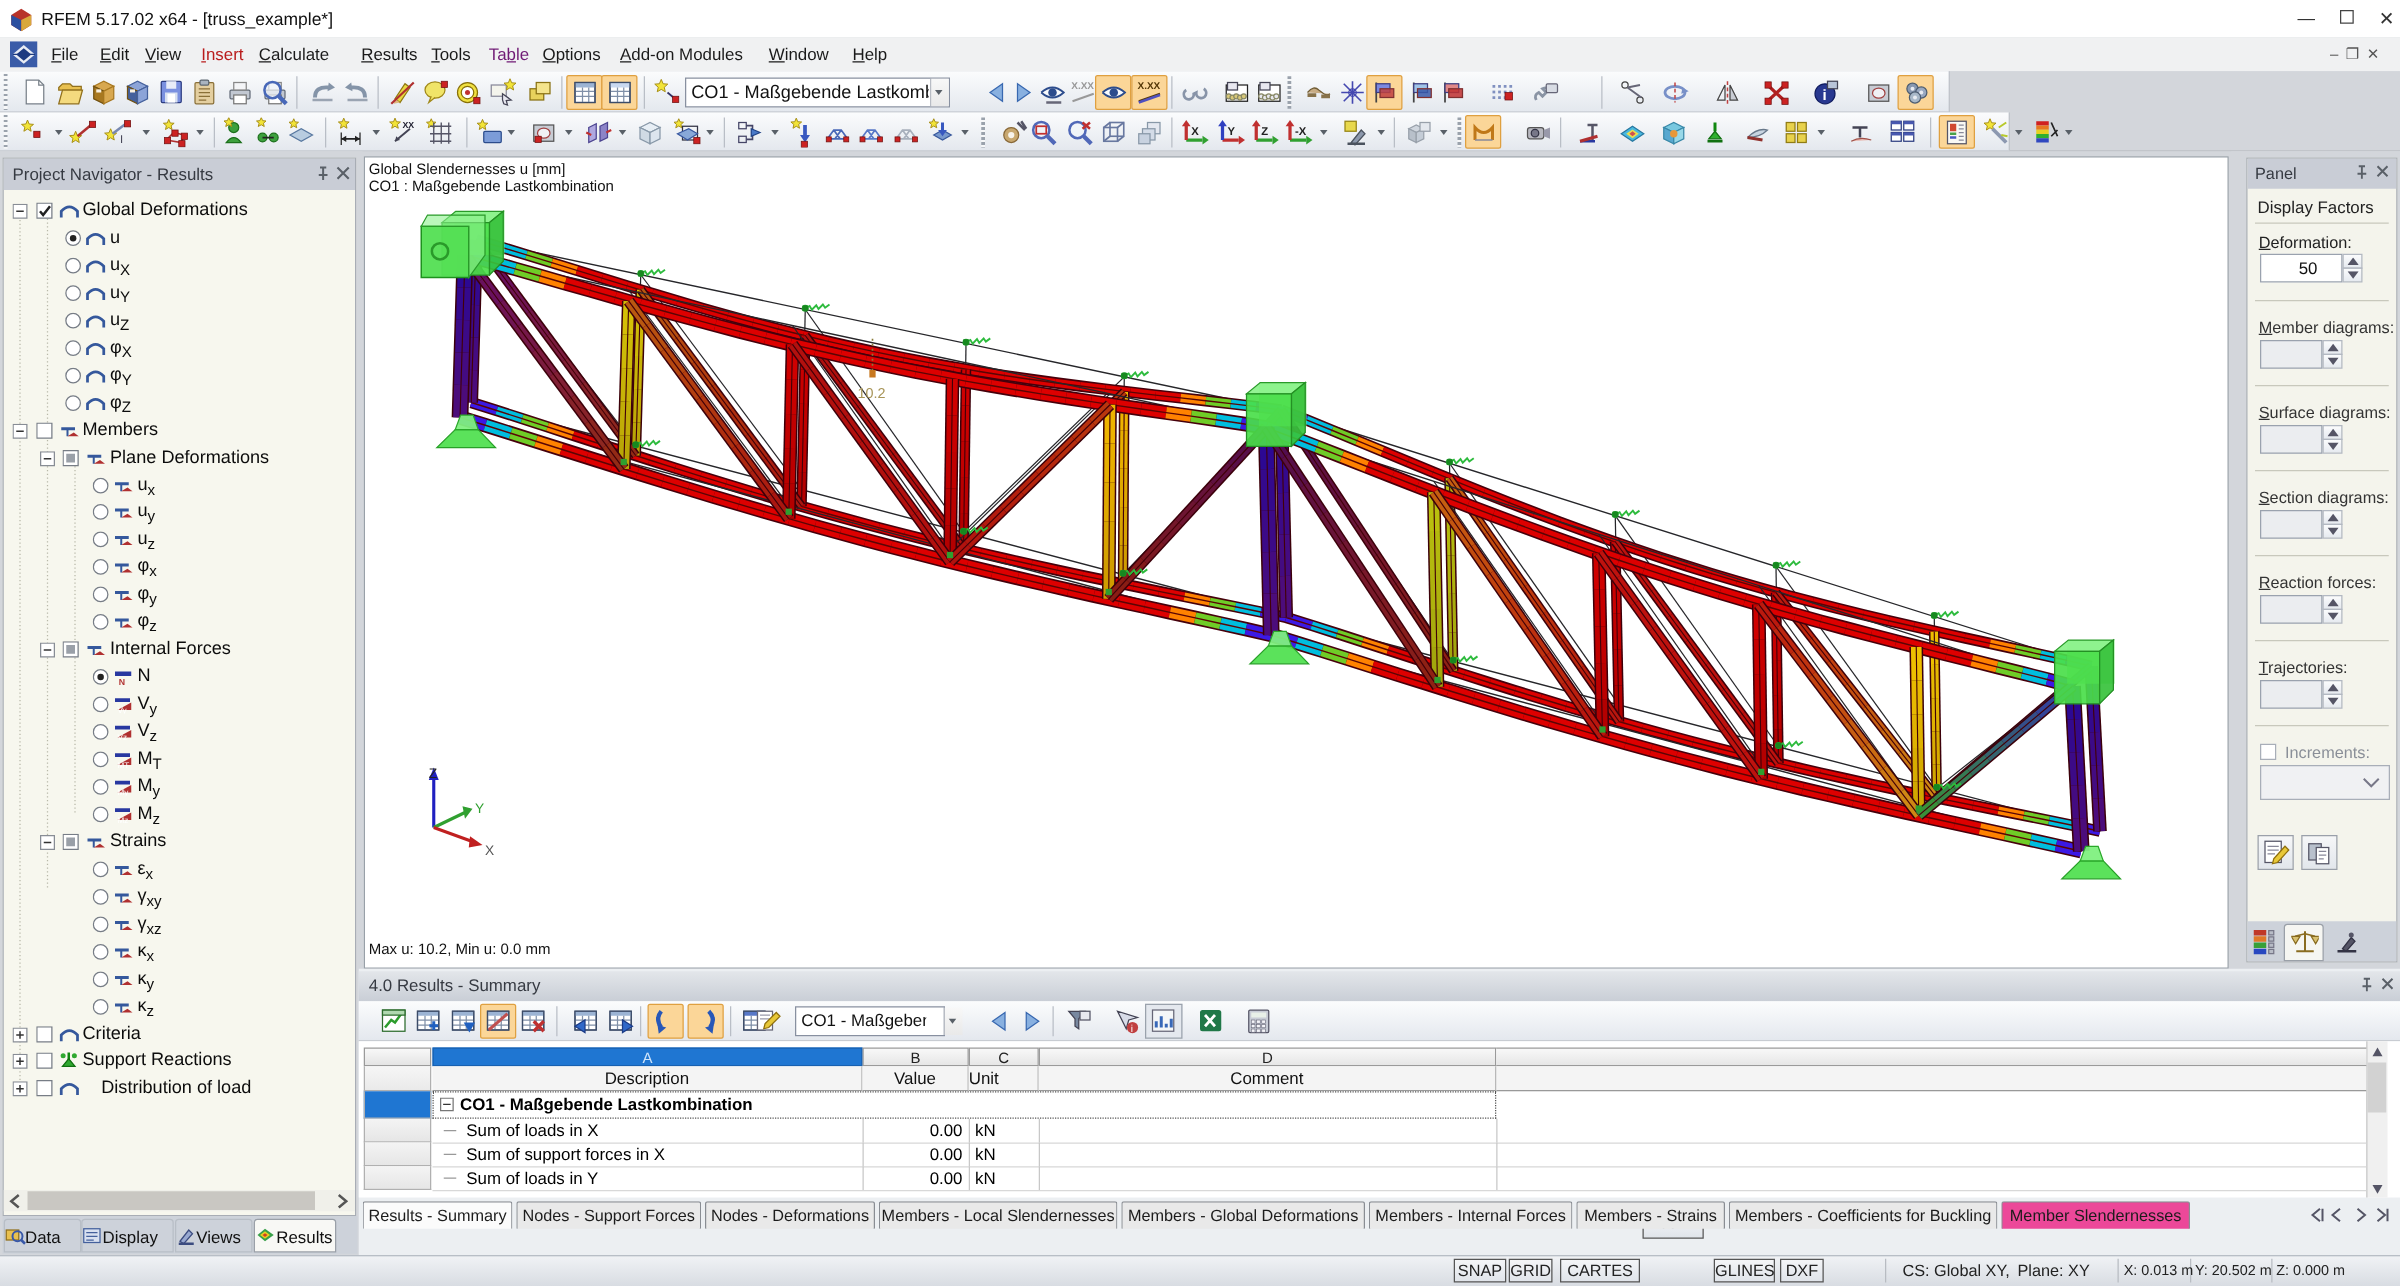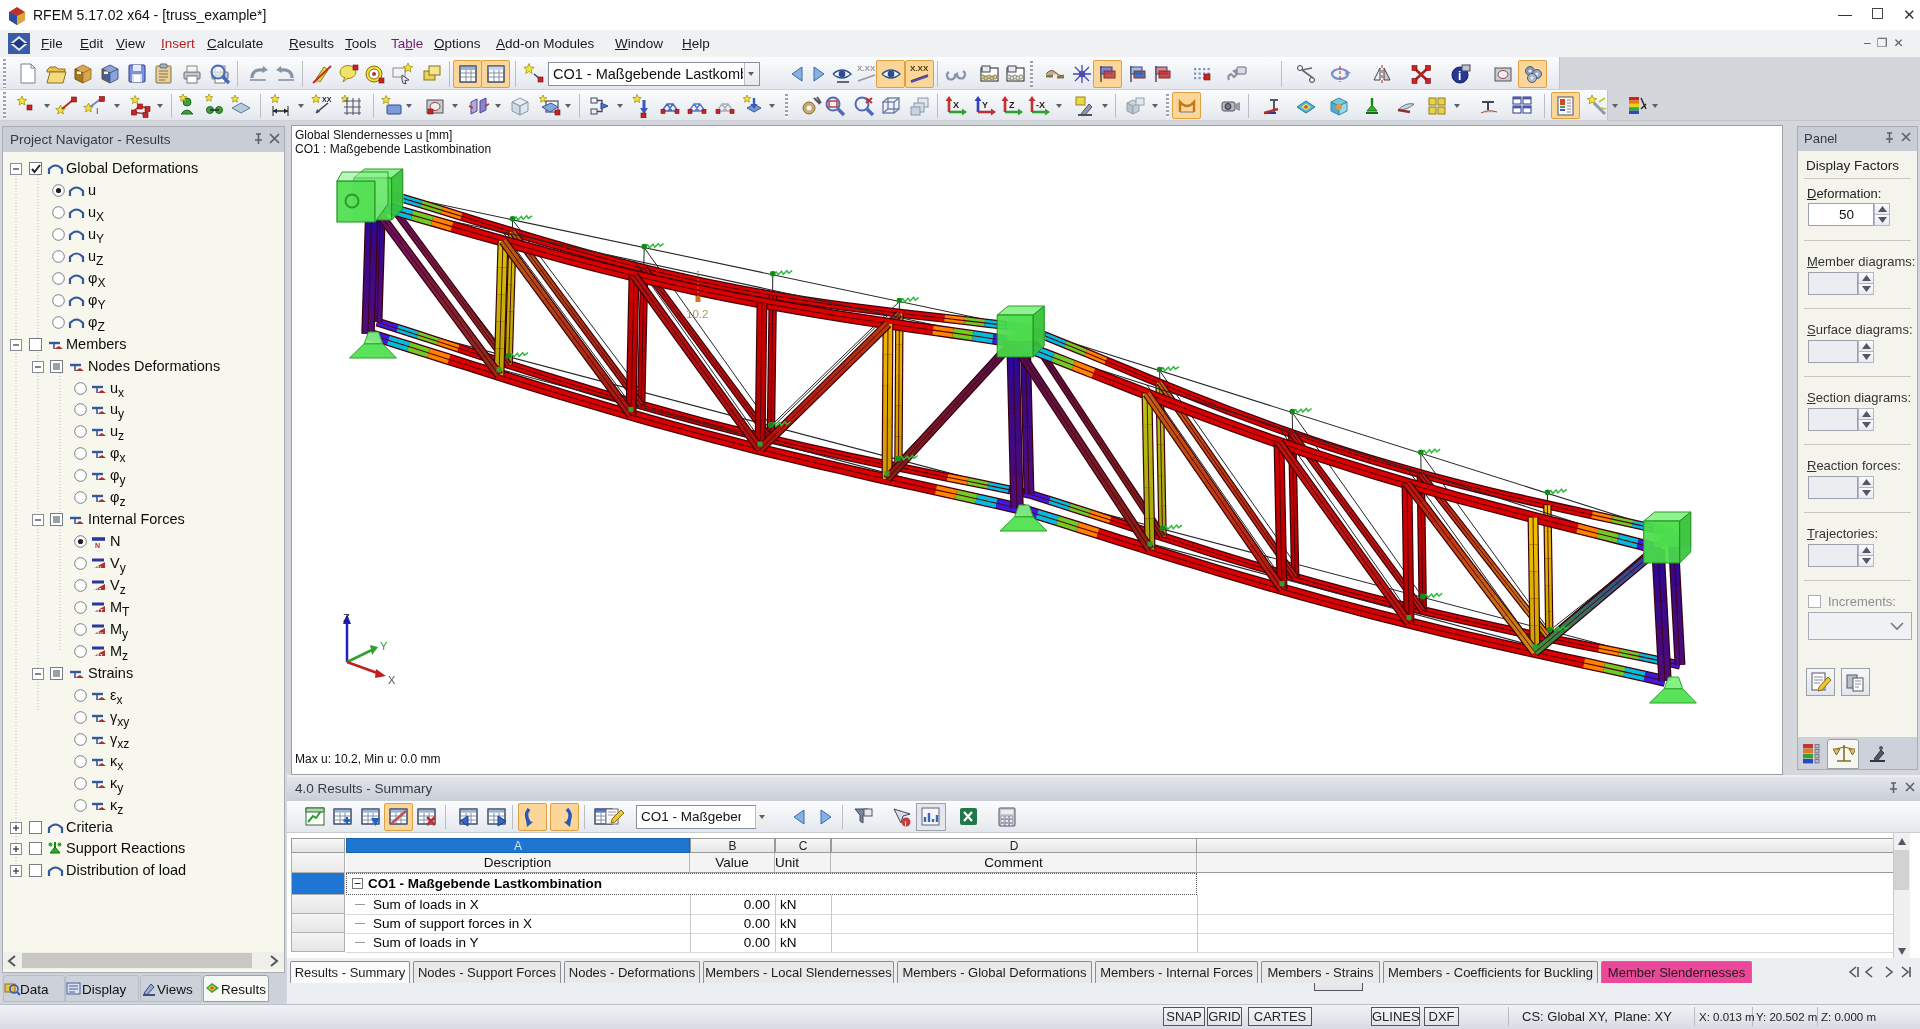--- a/index.html
+++ b/index.html
@@ -674,21 +674,21 @@
   </svg>
 <svg style="left:50px;top:359.54999999999995px" width="14" height="14">
     <rect x="0.5" y="0.5" width="12" height="12" fill="#fff" stroke="#777d86"></rect>
     <rect x="3" y="3" width="7" height="7" fill="#9aa0a8"></rect>
   </svg>
 <svg style="left:68px;top:359.54999999999995px" width="18" height="14">
     <path d="M2 5 h11" stroke="#35589c" stroke-width="2.4"></path>
     <path d="M7 5 v6" stroke="#35589c" stroke-width="1.6"></path>
     <polygon points="7,11 16,11 12,8" fill="#b03030"></polygon>
   </svg>
-<div class="abs tree" style="left:88px;top:357.54999999999995px">Nodes Deformations</div>
+<div class="abs tree" style="left:88px;top:357.54999999999995px">Plane Deformations</div>
 <svg style="left:74px;top:381.5px" width="14" height="14">
     <circle cx="6.5" cy="6.5" r="5.8" fill="#fff" stroke="#777d86"></circle>
   </svg>
 <svg style="left:90px;top:381.5px" width="18" height="14">
     <path d="M2 5 h11" stroke="#35589c" stroke-width="2.4"></path>
     <path d="M7 5 v6" stroke="#35589c" stroke-width="1.6"></path>
     <polygon points="7,11 16,11 12,8" fill="#b03030"></polygon>
   </svg>
 <div class="abs tree" style="left:110px;top:379.5px">u<sub>x</sub></div>
 <svg style="left:74px;top:403.45px" width="14" height="14">
@@ -903,21 +903,21 @@
     <rect x="0.5" y="0.5" width="11" height="11" fill="#fff" stroke="#888d95"></rect>
     <path d="M3 6 h6" stroke="#333" stroke-width="1.2"></path>
     <path d="M6 3 v6" stroke="#333" stroke-width="1.2"></path>
   </svg>
 <svg style="left:29px;top:864.4px" width="14" height="14">
     <rect x="0.5" y="0.5" width="12" height="12" fill="#fff" stroke="#777d86"></rect>
   </svg>
 <svg style="left:47px;top:864.4px" width="17" height="14">
     <path d="M2 12 v-5 q6.5 -7 13 0 v5" fill="none" stroke="#35589c" stroke-width="2.2"></path>
   </svg>
-<div class="abs tree" style="left:66px;top:862.4px">Distribution of load</div>
+<div class="abs tree" style="left:81px;top:862.4px">Distribution of load</div>
 <div class="abs" style="left:3px;top:952px;width:281px;height:17px;background:#f0f0ea"></div>
 <svg style="left:6px;top:955px" width="12" height="12">
     <path d="M9 1 L3 6 L9 11" stroke="#555" stroke-width="2" fill="none"></path>
   </svg>
 <svg style="left:268px;top:955px" width="12" height="12">
     <path d="M3 1 L9 6 L3 11" stroke="#555" stroke-width="2" fill="none"></path>
   </svg>
 <div class="abs" style="left:22px;top:953px;width:230px;height:15px;background:#c9c7c2"></div>
 <div class="abs" style="left:2px;top:973px;width:284px;height:30px;background:#cdd2da"></div>
 <div class="abs" style="left:3px;top:975px;width:62px;height:27px;background:#cdd2da;border:1px solid #b8bec6;border-radius:3px 3px 0 0"></div>

